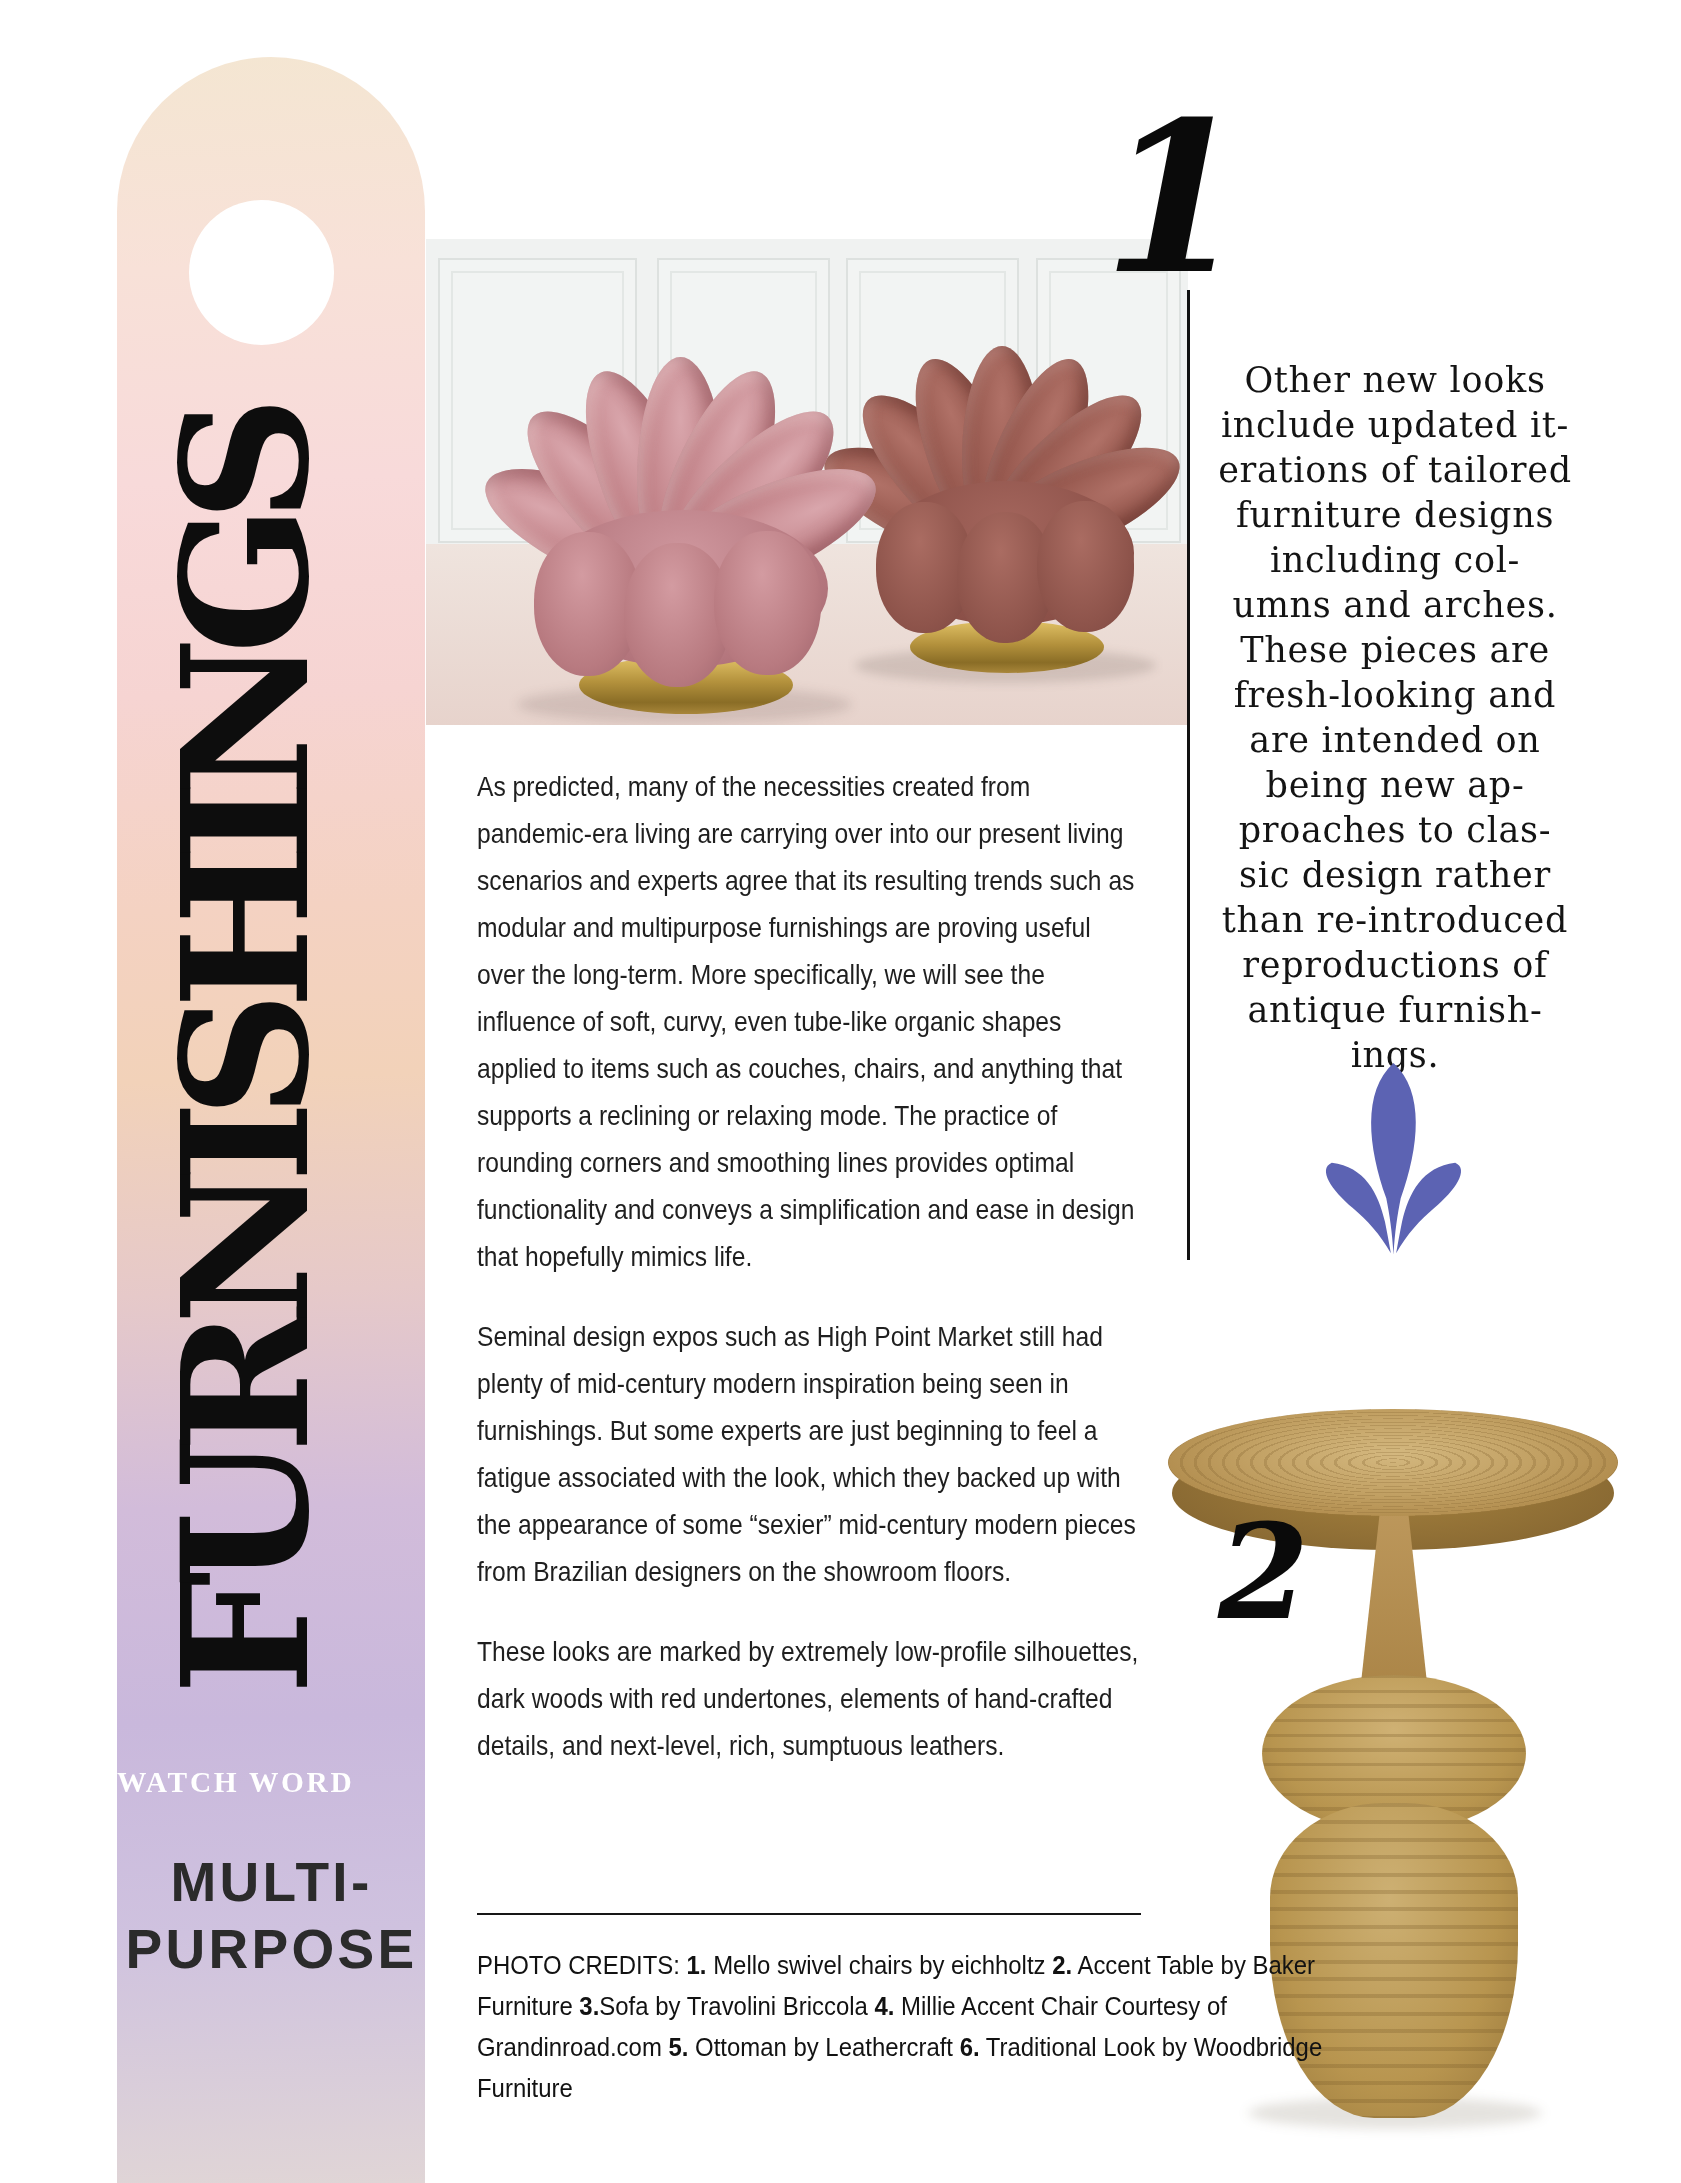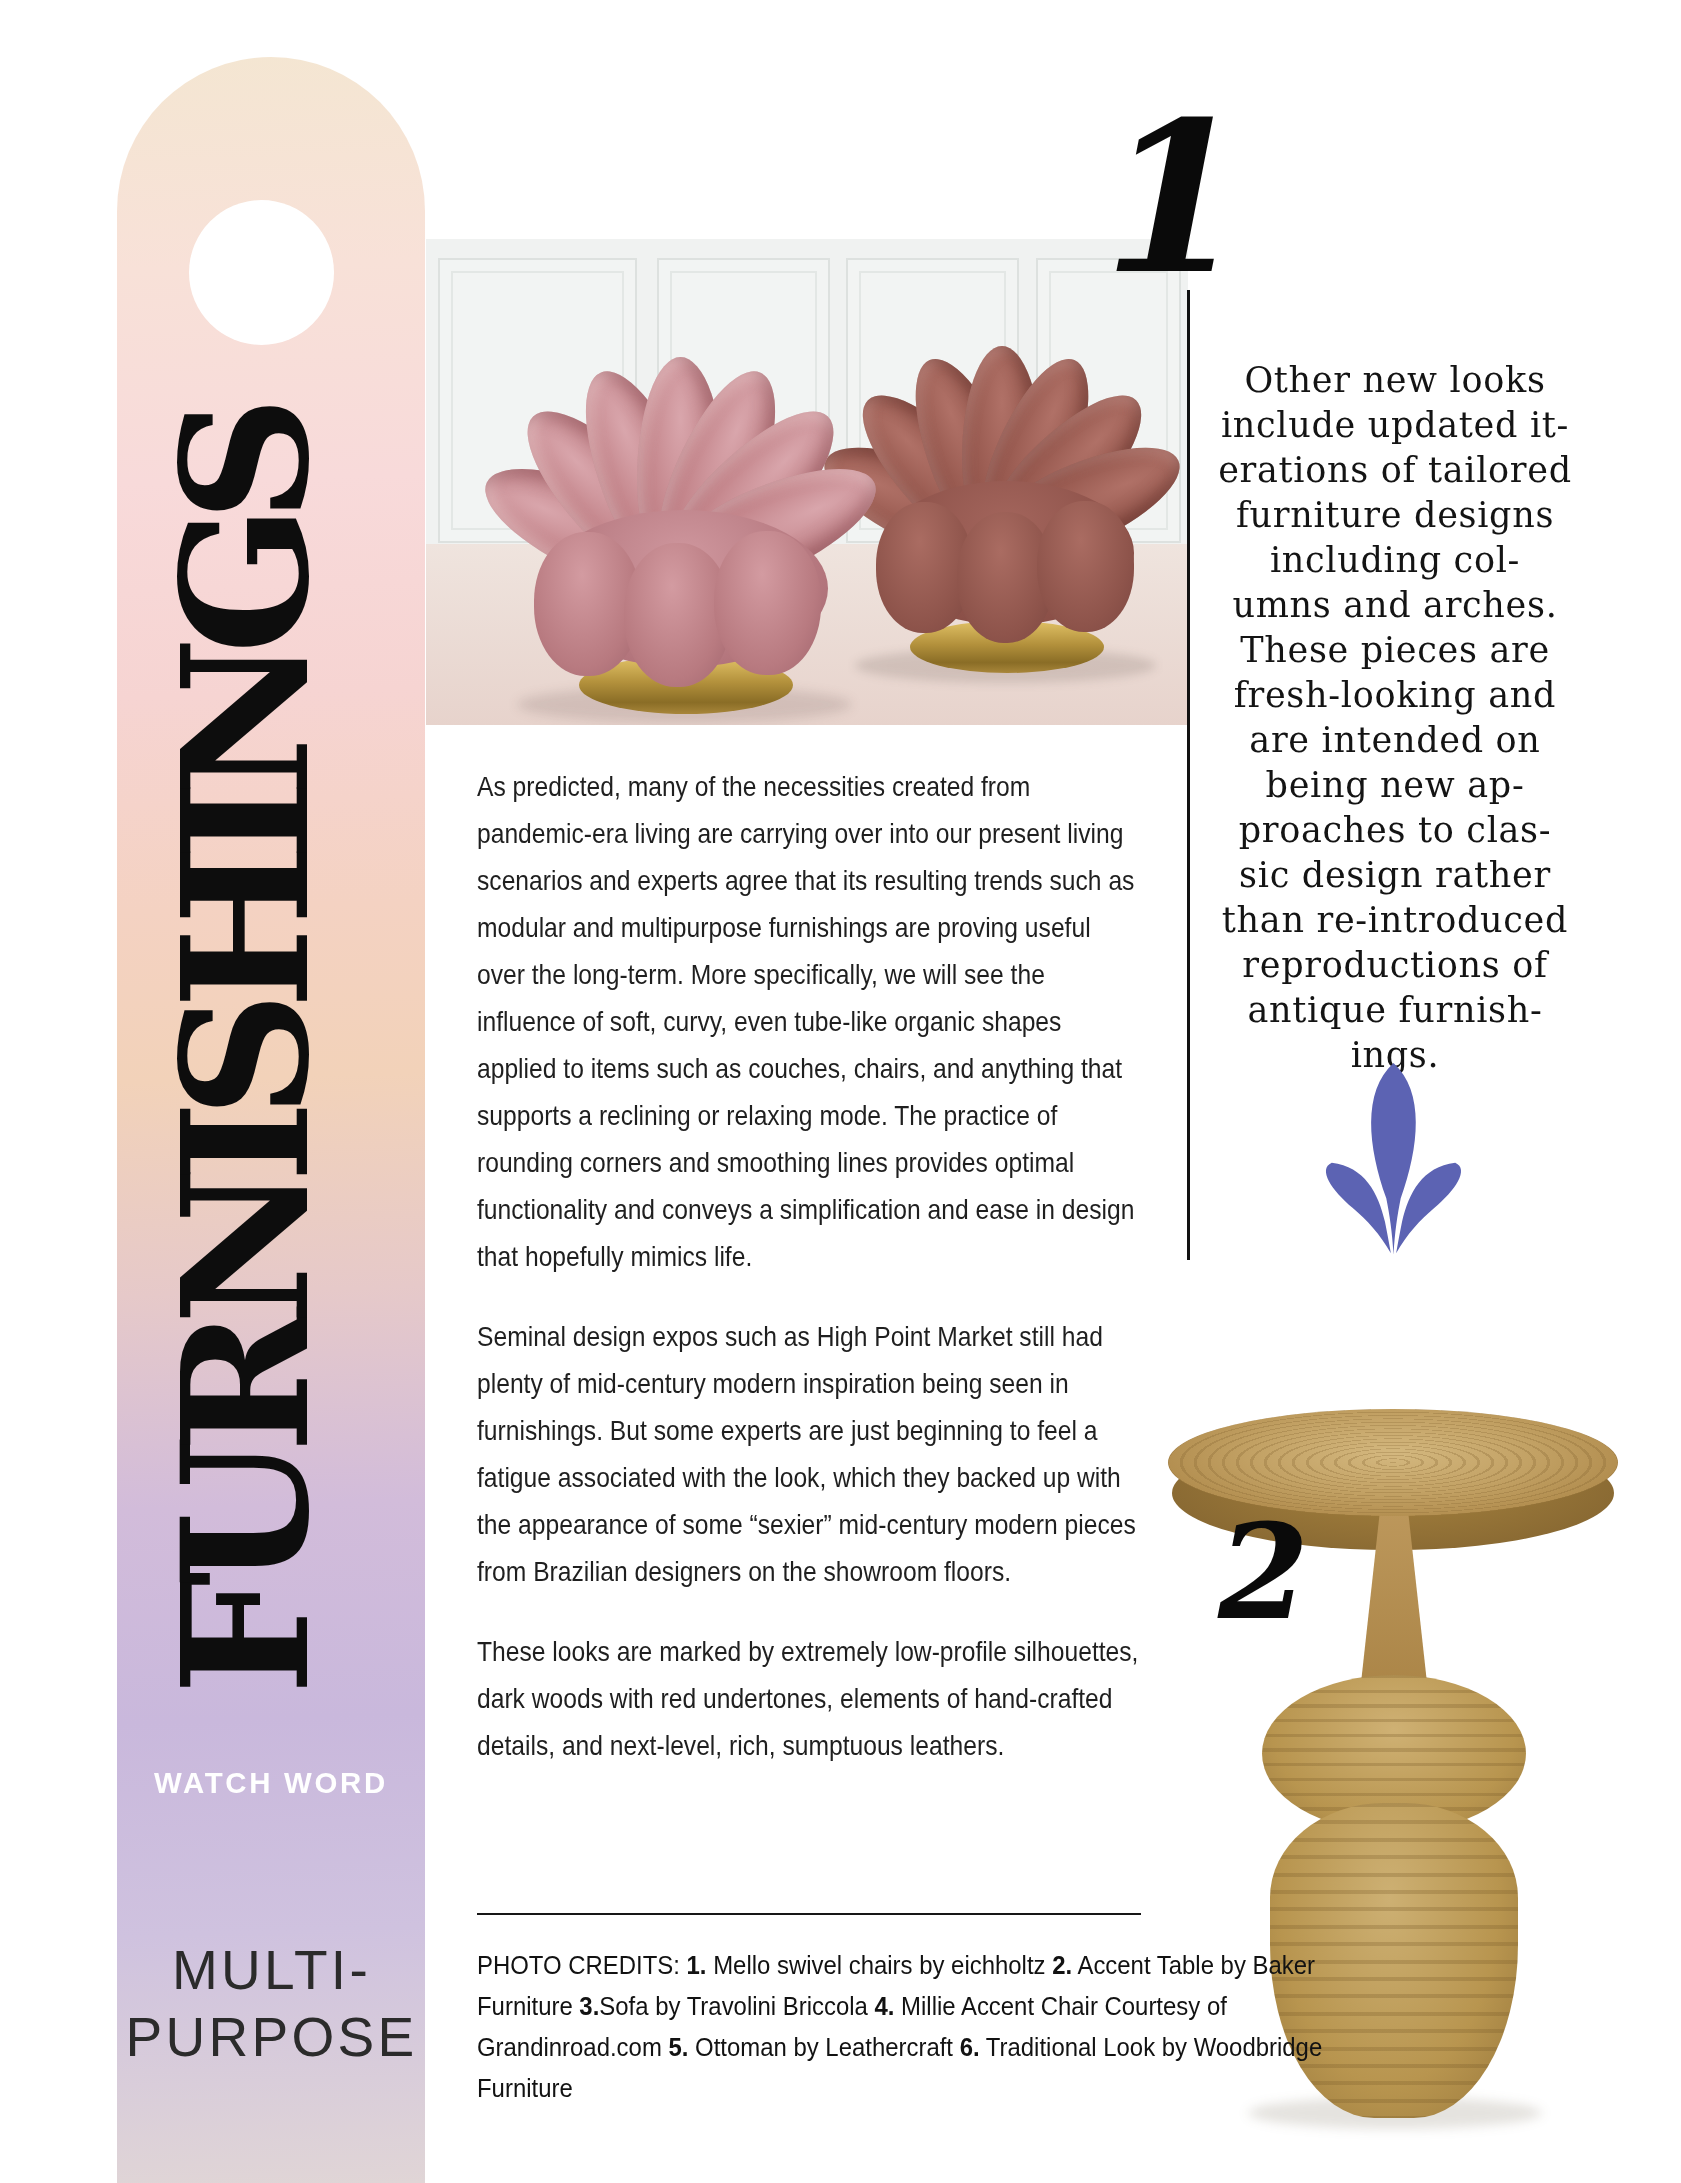--- a/index.html
+++ b/index.html
@@ -25,27 +25,27 @@
     display:flex;align-items:center;justify-content:center;
   }
   .furnishings span{
     white-space:nowrap;
     font-family:"DejaVu Serif", serif;font-weight:bold;
     font-size:175px;letter-spacing:-17.4px;color:#0d0d0d;
     transform:rotate(-90deg);transform-origin:center;
     display:block;line-height:0;
   }
   .watch-word{
-    position:absolute;left:117px;top:1766px;width:308px;text-align:center;
-    font-family:Liberation Sans, sans-serif;font-weight:bold;font-size:29.4px;
+    position:absolute;left:117px;top:1766px;width:308px;text-align:left;
+    font-family:Liberation Serif, serif;font-weight:bold;font-size:29.4px;
     letter-spacing:2.7px;color:#ffffff;
   }
   .multi-purpose{
-    position:absolute;left:104px;top:1937px;width:335px;text-align:center;
-    font-family:"Liberation Sans", sans-serif;font-weight:400;font-size:55px;
+    position:absolute;left:104px;top:1849px;width:335px;text-align:center;
+    font-family:"Liberation Sans", sans-serif;font-weight:700;font-size:55px;
     line-height:67px;letter-spacing:3.3px;color:#2b2b2b;white-space:pre-line;
   }
   
   .photo-chairs{
     position:absolute;left:426px;top:239px;width:762px;height:486px;overflow:hidden;
     background:#f0f2f1;
   }
   .wall{position:absolute;left:0;top:0;width:100%;height:307px;background:#f0f2f1;}
   .panel{position:absolute;border:2.7px solid #dde1df;background:#f2f4f3;}
   .panel::after{content:"";position:absolute;inset:10.7px;border:2px solid #e3e7e5;}

